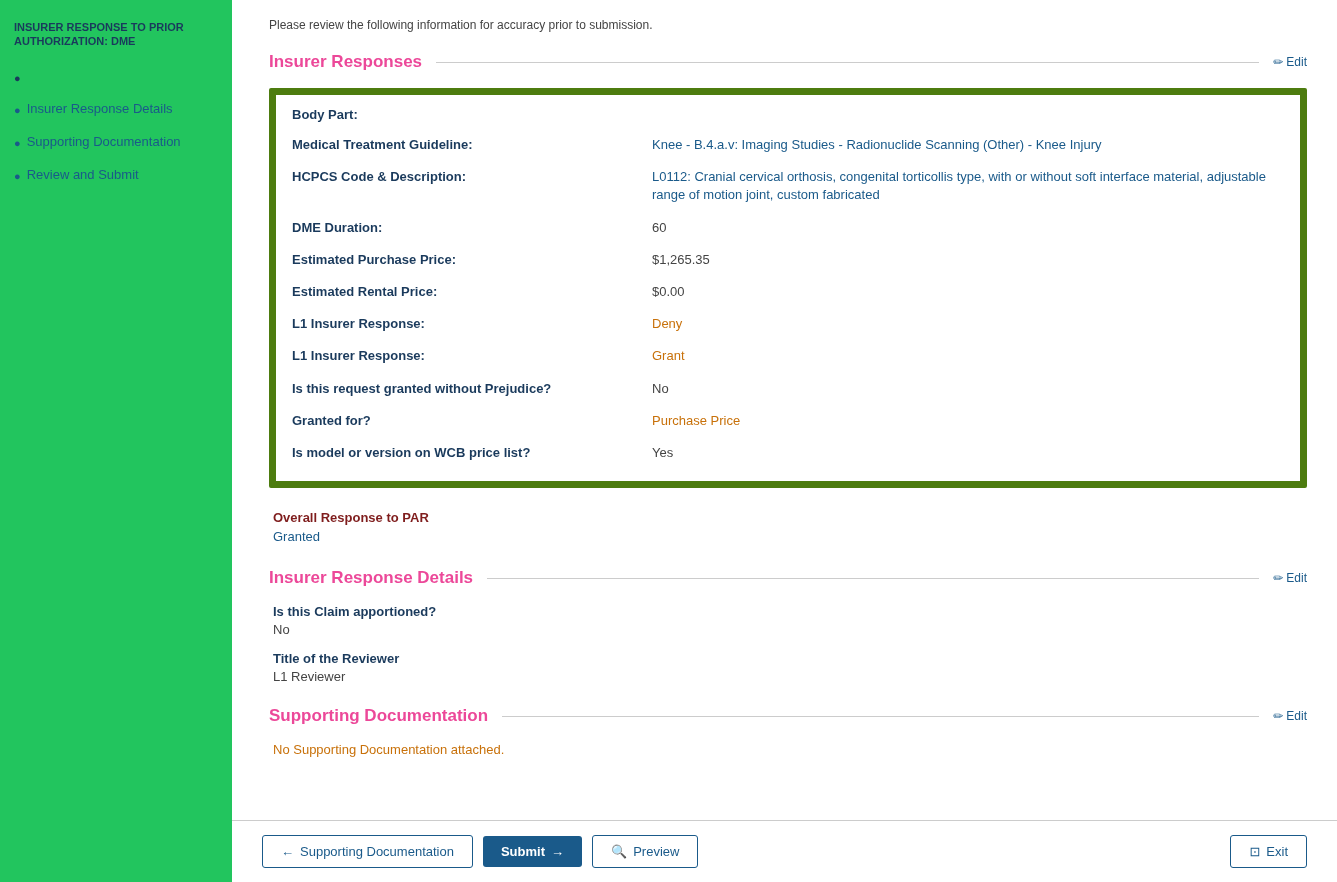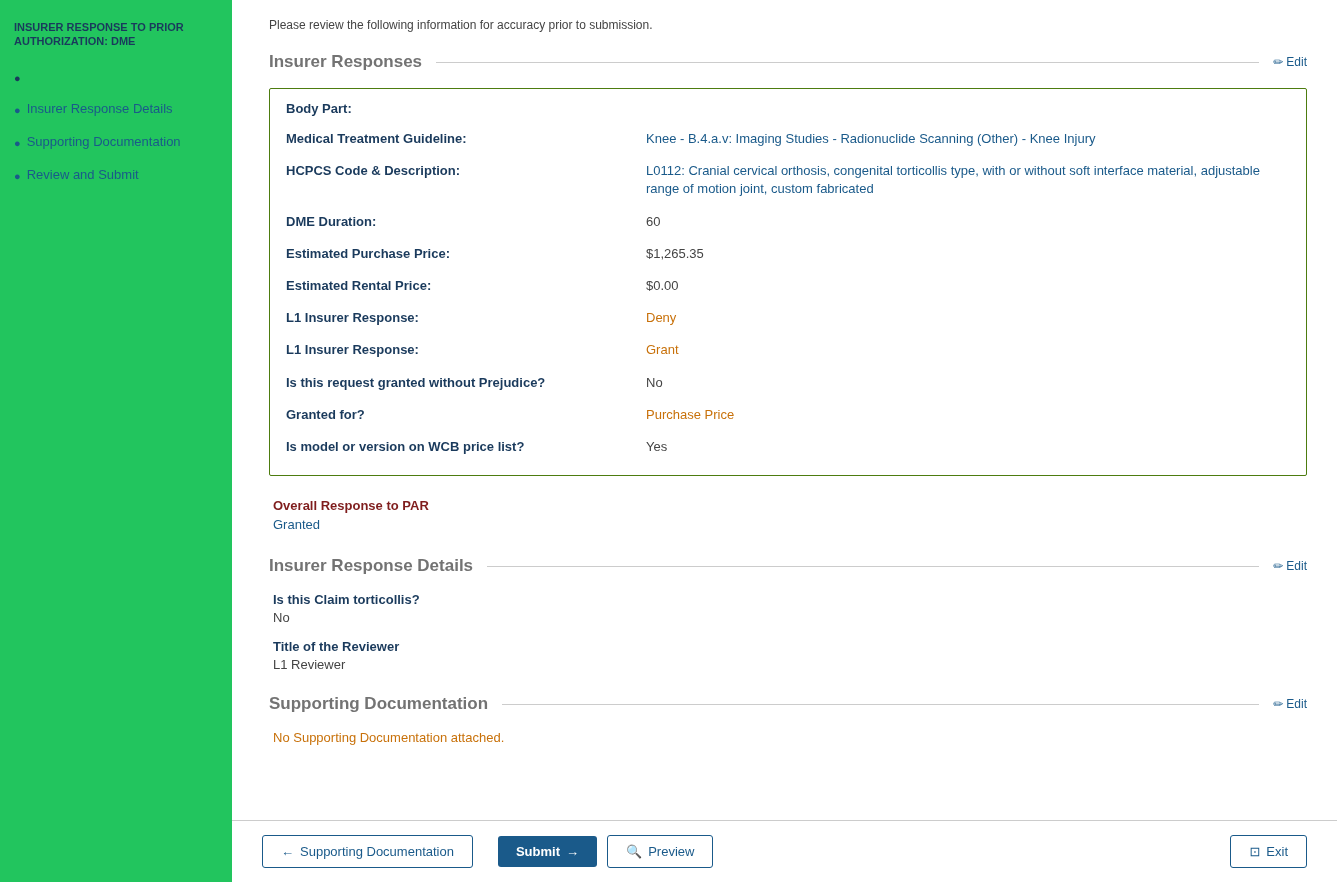--- a/index.html
+++ b/index.html
@@ -65,21 +65,21 @@
 
     
     .section-header {
       display: flex;
       align-items: center;
       margin-bottom: 16px;
     }
     .section-title {
       font-size: 17px;
       font-weight: bold;
-      color: #737373;
+      color: #ec4899;
       white-space: nowrap;
       margin-right: 14px;
     }
     .section-line {
       flex: 1;
       height: 1px;
       background: #ccc;
       margin-right: 14px;
     }
     .edit-link {
@@ -89,21 +89,21 @@
       white-space: nowrap;
       display: flex;
       align-items: center;
       gap: 3px;
     }
 
     
     .details-table {
       width: 100%;
       padding: 4px 0 12px 16px;
-      border: 1px solid #4d7c0f;
+      border: 7px solid #4d7c0f;
       border-radius: 2px;
       margin-bottom: 22px;
     }
     .detail-row {
       display: flex;
       padding: 7px 14px 7px 0;
       border-bottom: none;
     }
     .detail-label {
       width: 360px;
@@ -187,21 +187,20 @@
     .btn-outline {
       border: 1.5px solid #1a5a8a;
       background: #fff;
       color: #1a5a8a;
     }
     .btn-primary {
       border: none;
       background: #1a5a8a;
       color: #fff;
       font-weight: bold;
-      margin-left: 15px;
     }
     .btn-exit {
       border: 1.5px solid #1a5a8a;
       background: #fff;
       color: #1a5a8a;
       margin-left: auto;
     }
   </style>
 </head>
 <body>
@@ -311,21 +310,21 @@
         <div class="section-header">
           <span class="section-title">Insurer Response Details</span>
           <div class="section-line"></div>
           <span class="edit-link">
             <span>✏</span>
             <span>Edit</span>
           </span>
         </div>
 
         <div class="ird-field">
-          <div class="ird-field-label">Is this Claim torticollis?</div>
+          <div class="ird-field-label">Is this Claim apportioned?</div>
           <div class="ird-field-value">No</div>
         </div>
         <div class="ird-field">
           <div class="ird-field-label">Title of the Reviewer</div>
           <div class="ird-field-value">L1 Reviewer</div>
         </div>
       </div>
 
       <div>
         <div class="section-header">

